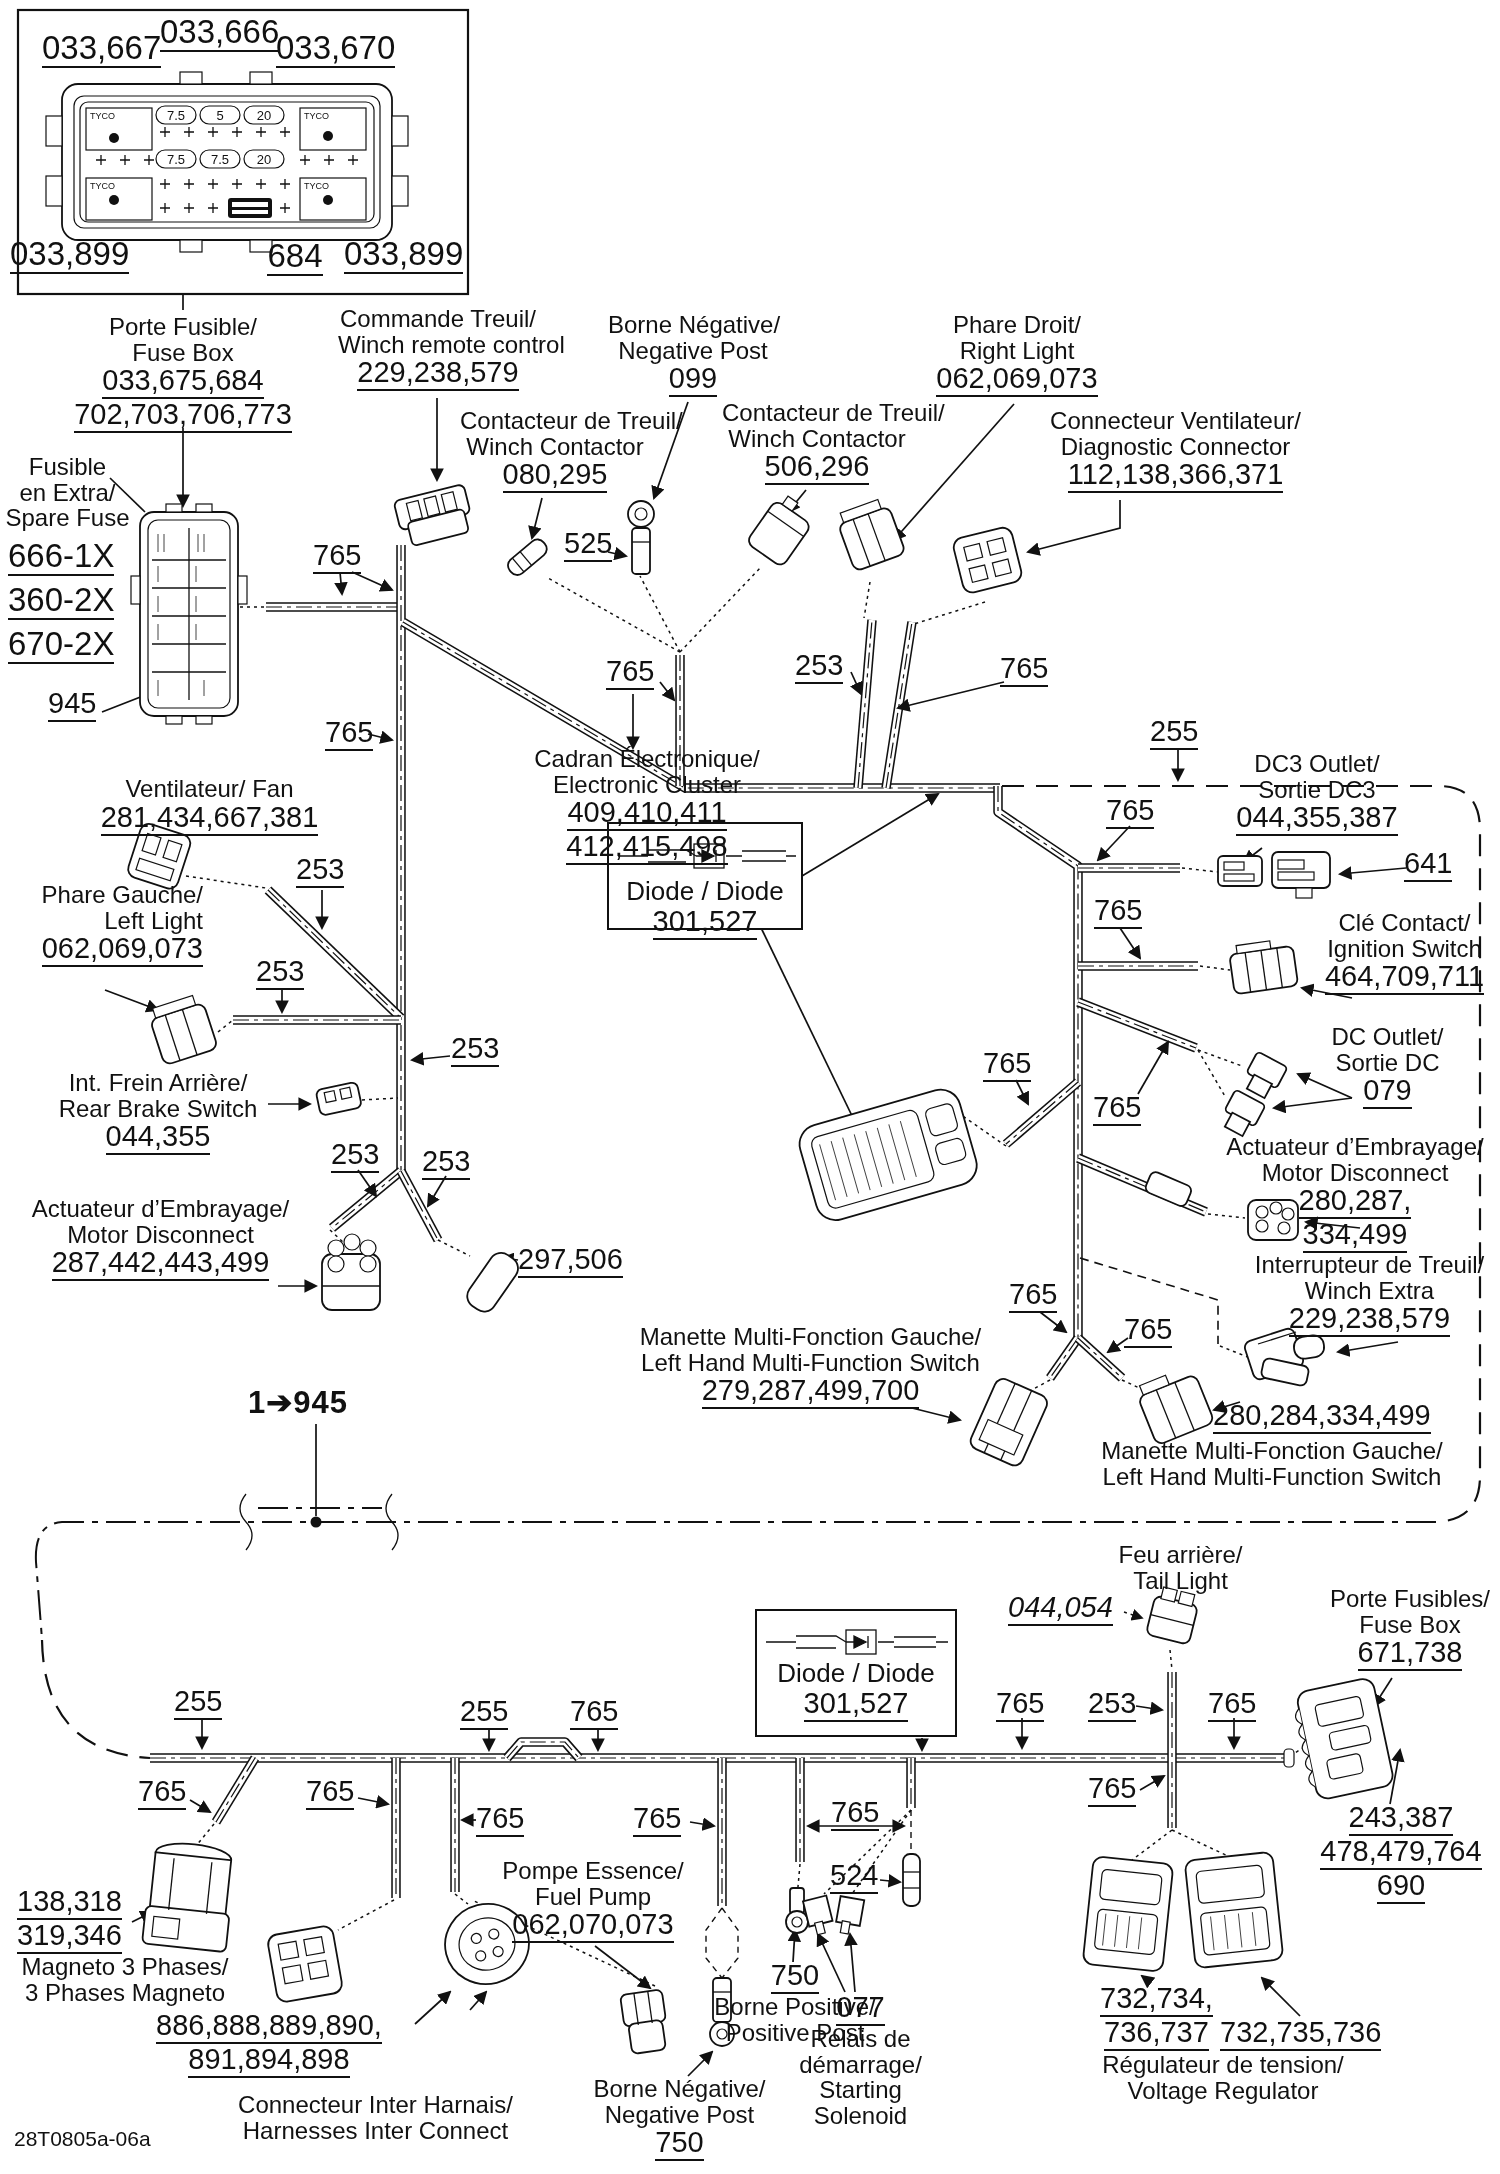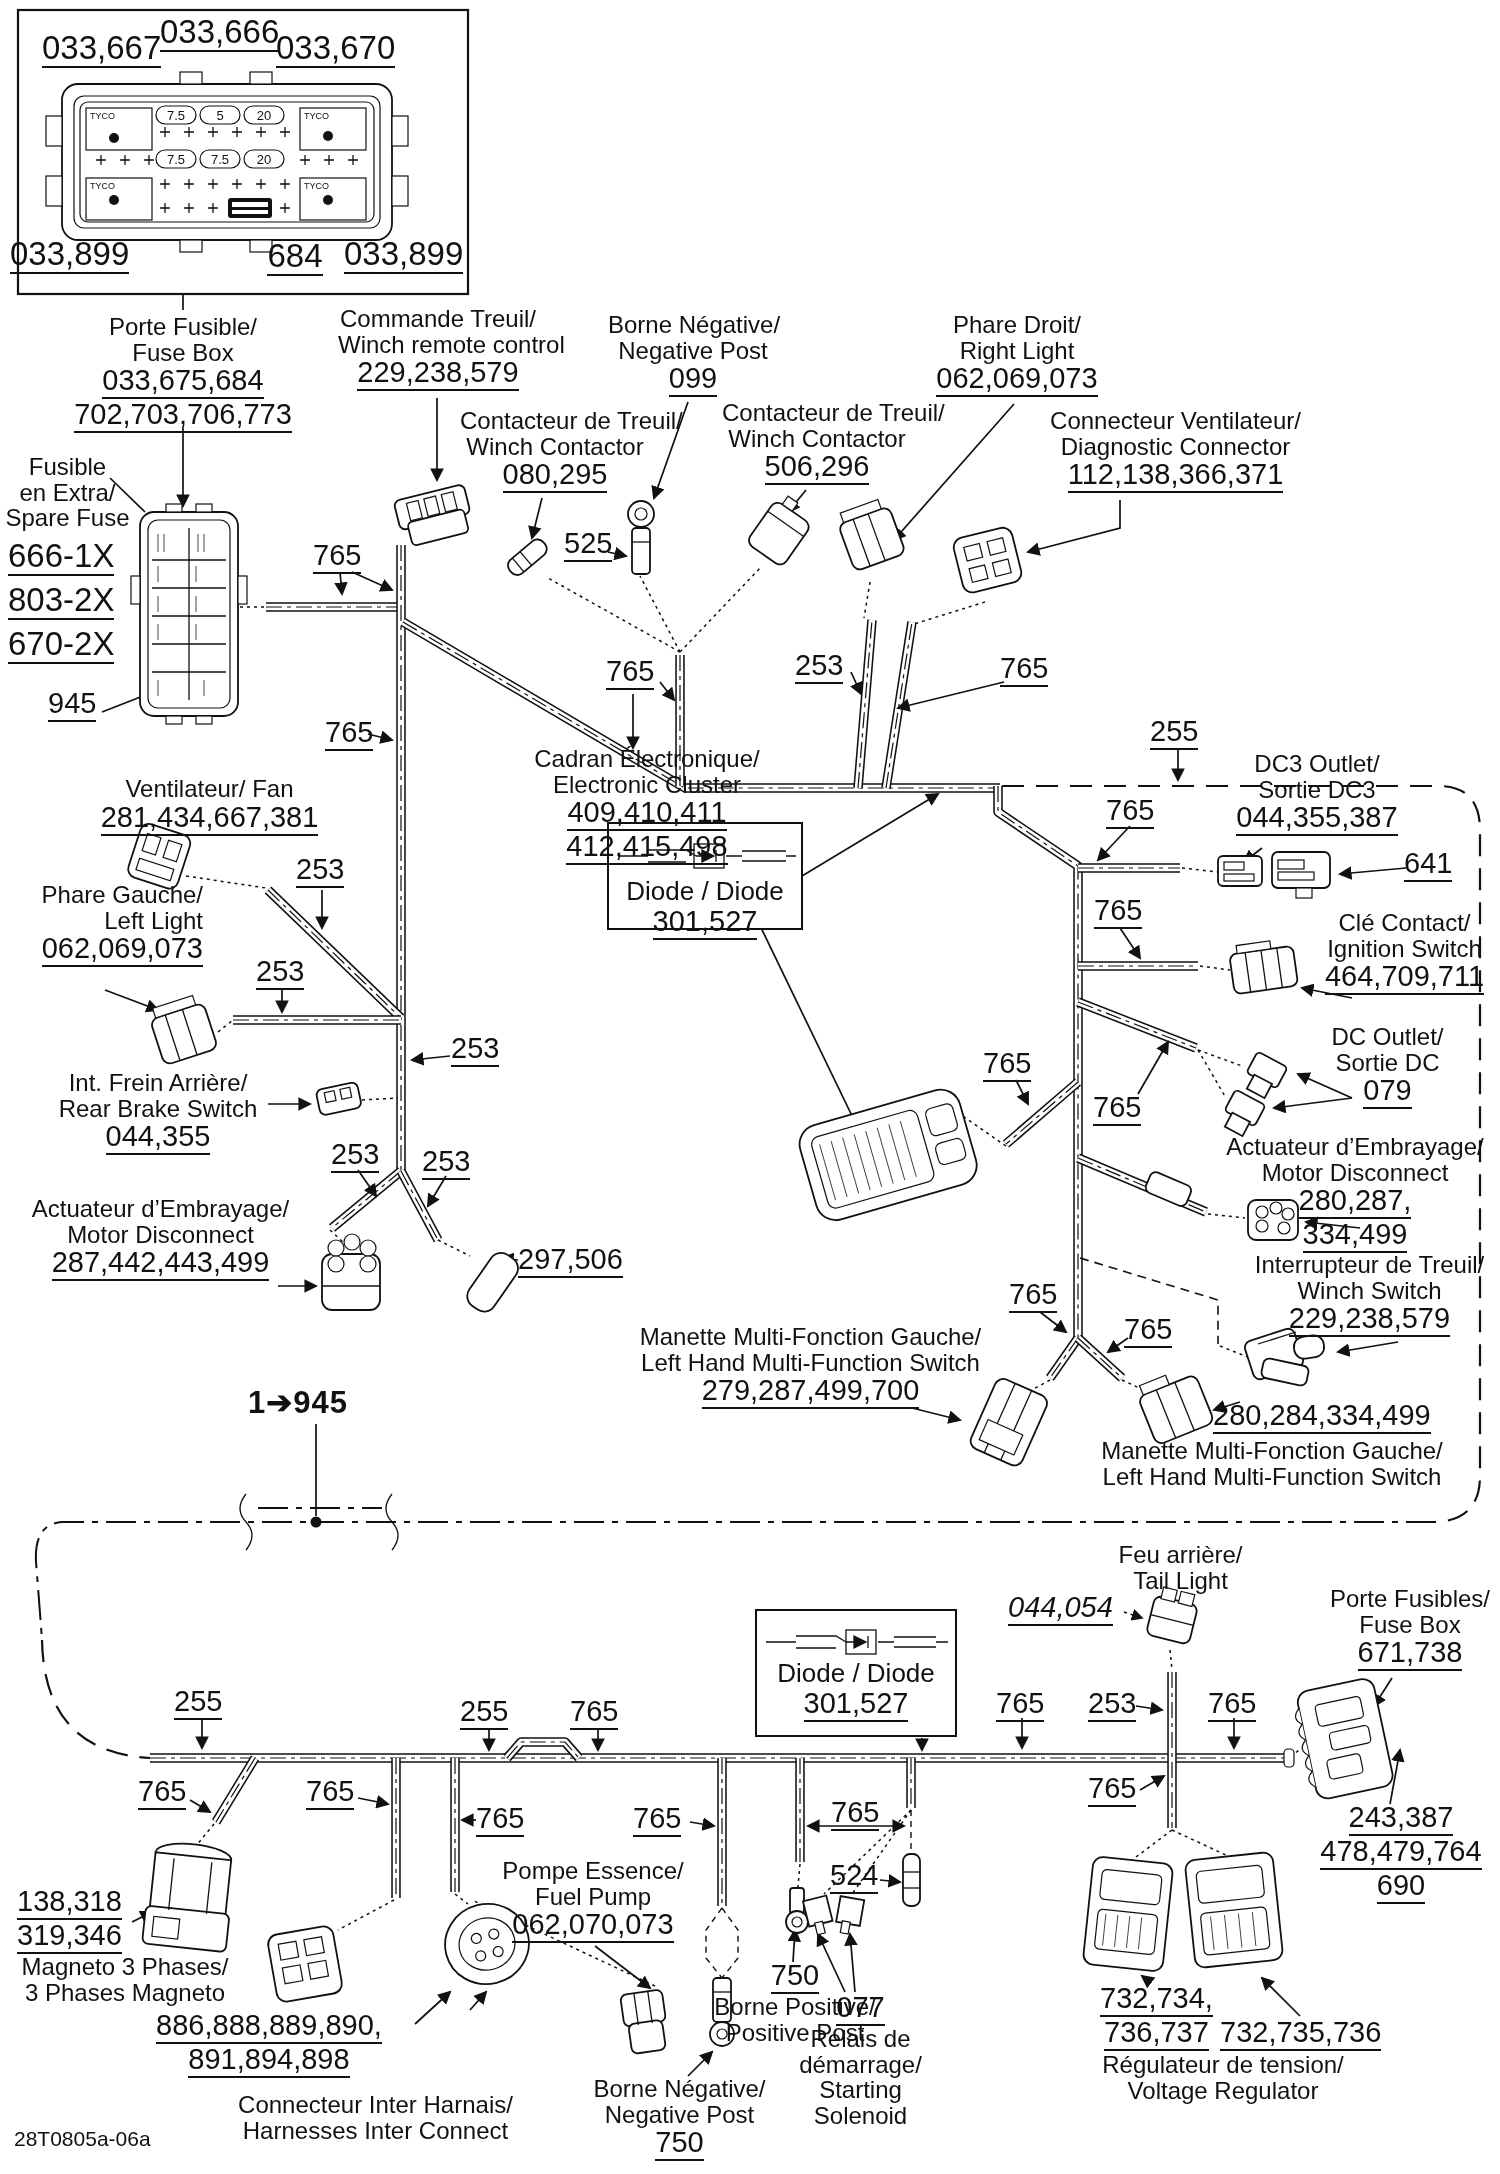--- a/index.html
+++ b/index.html
@@ -616,21 +616,21 @@
   <div class="t">Diagnostic Connector</div>
   <div class="n"><span class="u">112,138,366,371</span></div>
 </div>
 
 <div class="lbl c" style="left:0px;top:454px;width:135px;">
   <div class="t">Fusible</div>
   <div class="t">en Extra/</div>
   <div class="t">Spare Fuse</div>
 </div>
 <div class="lbl big" style="left:8px;top:538px;"><span class="u">666-1X</span></div>
-<div class="lbl big" style="left:8px;top:582px;"><span class="u">803-2X</span></div>
+<div class="lbl big" style="left:8px;top:582px;"><span class="u">360-2X</span></div>
 <div class="lbl big" style="left:8px;top:626px;"><span class="u">670-2X</span></div>
 <div class="lbl n" style="left:48px;top:688px;"><span class="u">945</span></div>
 
 <div class="lbl n" style="left:564px;top:528px;"><span class="u">525</span></div>
 
 <div class="lbl c" style="left:92px;top:744px;width:235px;margin-top:32px;">
   <div class="t">Ventilateur/ Fan</div>
   <div class="n"><span class="u">281,434,667,381</span></div>
 </div>
 
@@ -702,21 +702,21 @@
 
 <div class="lbl c" style="left:1215px;top:1134px;width:280px;">
   <div class="t">Actuateur d’Embrayage/</div>
   <div class="t">Motor Disconnect</div>
   <div class="n"><span class="u">280,287,</span></div>
   <div class="n"><span class="u">334,499</span></div>
 </div>
 
 <div class="lbl c" style="left:1242px;top:1252px;width:255px;">
   <div class="t">Interrupteur de Treuil/</div>
-  <div class="t">Winch Switch</div>
+  <div class="t">Winch Extra</div>
   <div class="n"><span class="u">229,238,579</span></div>
 </div>
 
 <div class="lbl c" style="left:598px;top:1324px;width:425px;">
   <div class="t">Manette Multi-Fonction Gauche/</div>
   <div class="t">Left Hand Multi-Function Switch</div>
   <div class="n"><span class="u">279,287,499,700</span></div>
 </div>
 <div class="lbl n" style="left:1213px;top:1400px;"><span class="u">280,284,334,499</span></div>
 <div class="lbl c" style="left:1098px;top:1438px;width:348px;">

